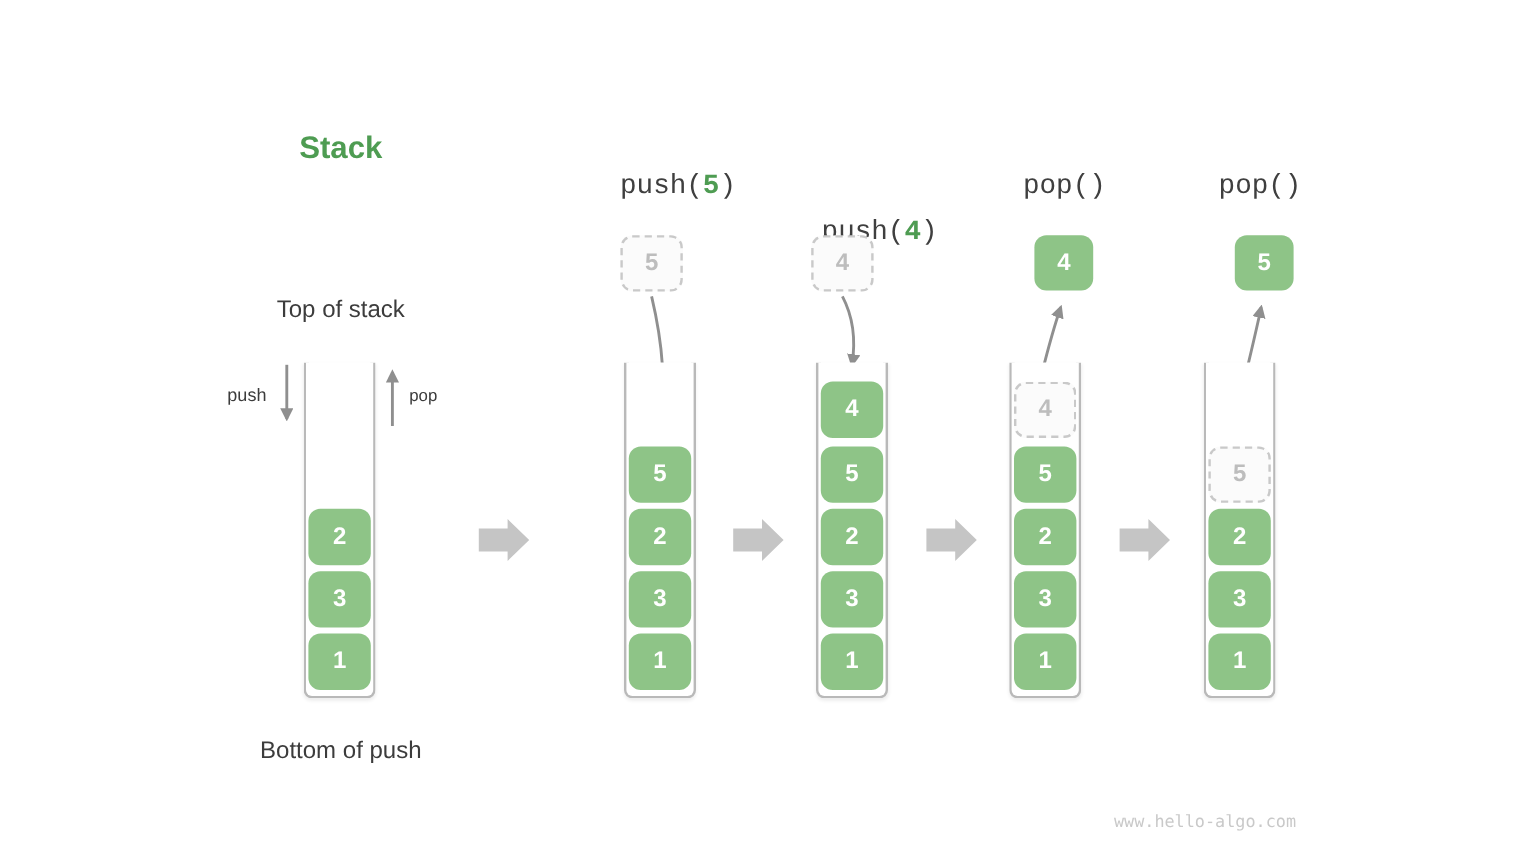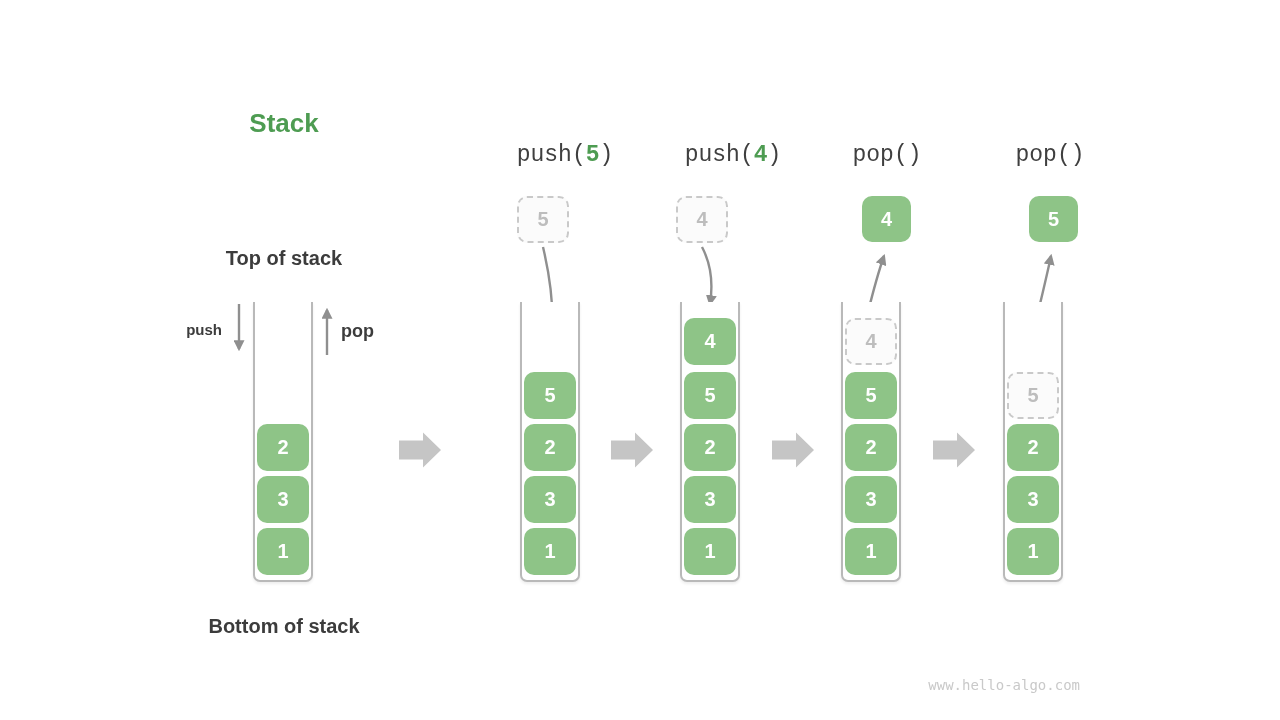--- a/index.html
+++ b/index.html
@@ -22,26 +22,26 @@
     background:var(--background);
     font-family:"Liberation Sans", sans-serif;
   }
   .canvas{position:relative;width:1120px;height:720px;}
 
   .title{
     position:absolute;left:284px;top:108px;transform:translateX(-50%);
     font-size:26px;font-weight:bold;color:var(--green-accent);white-space:nowrap;
   }
   .label{
-    position:absolute;font-weight:bold;color:var(--dark-text);white-space:nowrap;
+    position:absolute;font-weight:normal;color:var(--dark-text);white-space:nowrap;
   }
   .top-label{left:284px;top:247px;transform:translateX(-50%);font-size:20px;}
   .bottom-label{left:284px;top:615px;transform:translateX(-50%);font-size:20px;}
   .push-label{left:222px;top:321px;transform:translateX(-100%);font-size:15px;}
-  .pop-label{left:341px;top:321px;font-size:18px;}
+  .pop-label{left:341px;top:321px;font-size:14px;}
 
   .op-header{
     position:absolute;top:142px;transform:translateX(-50%);
     font-family:Liberation Mono, monospace;
     font-size:23px;color:var(--code-text);white-space:nowrap;
   }
   .op-header .arg{color:var(--green-accent);font-weight:bold;}
 
   .container{
     position:absolute;top:302px;width:60px;height:280px;
@@ -81,21 +81,21 @@
   }
 </style>
 </head>
 <body>
 
 <div class="canvas">
 
   <div class="title">Stack</div>
 
   <div class="label top-label">Top of stack</div>
-  <div class="label bottom-label">Bottom of stack</div>
+  <div class="label bottom-label">Bottom of push</div>
   <div class="label push-label">push</div>
   <div class="label pop-label">pop</div>
 
   <svg class="overlay" viewBox="0 0 1280 720">
     <defs>
       <marker id="ah" viewBox="0 0 10 10" refX="8" refY="5" markerWidth="11" markerHeight="11" markerUnits="userSpaceOnUse" orient="auto">
         <path d="M0,0 L10,5 L0,10 Z" fill="#8f8f8f"></path>
       </marker>
     </defs>
 
@@ -107,21 +107,21 @@
     <path class="arrow-line" d="M868,312 C873,292 878,273 884,256" marker-end="url(#ah)"></path>
     <path class="arrow-line" d="M1027,358 C1036,320 1044,289 1051,256" marker-end="url(#ah)"></path>
 
     <path class="block-arrow" d="M399,440.5 H423 V432.5 L441,450 L423,467.5 V459.5 H399 Z"></path>
     <path class="block-arrow" d="M611,440.5 H635 V432.5 L653,450 L635,467.5 V459.5 H611 Z"></path>
     <path class="block-arrow" d="M772,440.5 H796 V432.5 L814,450 L796,467.5 V459.5 H772 Z"></path>
     <path class="block-arrow" d="M933,440.5 H957 V432.5 L975,450 L957,467.5 V459.5 H933 Z"></path>
   </svg>
 
   <div class="op-header" style="left:565px;"><span>push(</span><span class="arg">5</span><span>)</span></div>
-  <div class="op-header" style="left:733px;"><span>push(</span><span class="arg">4</span><span>)</span></div>
+  <div class="op-header" style="left:733px;margin-top:38px;"><span>push(</span><span class="arg">4</span><span>)</span></div>
   <div class="op-header" style="left:887px;"><span>pop(</span><span class="arg"></span><span>)</span></div>
   <div class="op-header" style="left:1050px;"><span>pop(</span><span class="arg"></span><span>)</span></div>
 
   <div class="cell dashed float-row" style="left:517px;">5</div>
   <div class="cell dashed float-row" style="left:676px;">4</div>
   <div class="cell float-row" style="left:862px;width:49px;height:46px;line-height:46px;">4</div>
   <div class="cell float-row" style="left:1029px;width:49px;height:46px;line-height:46px;">5</div>
 
   <div class="container" style="left:253px;"></div>
   <div class="cell row-c" style="left:257px;">2</div>

